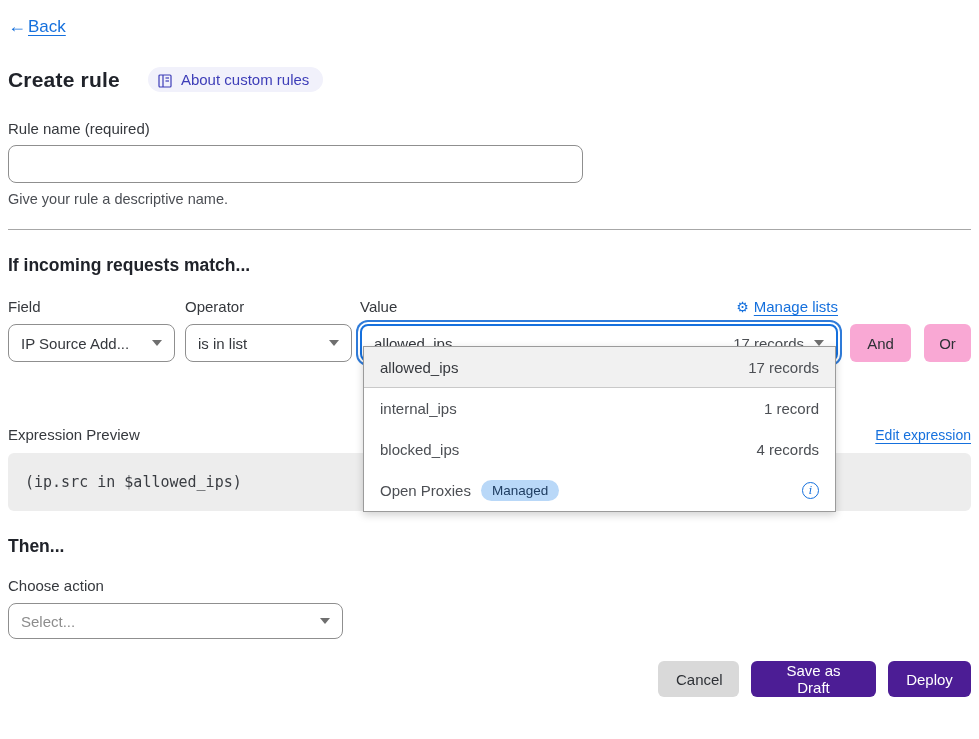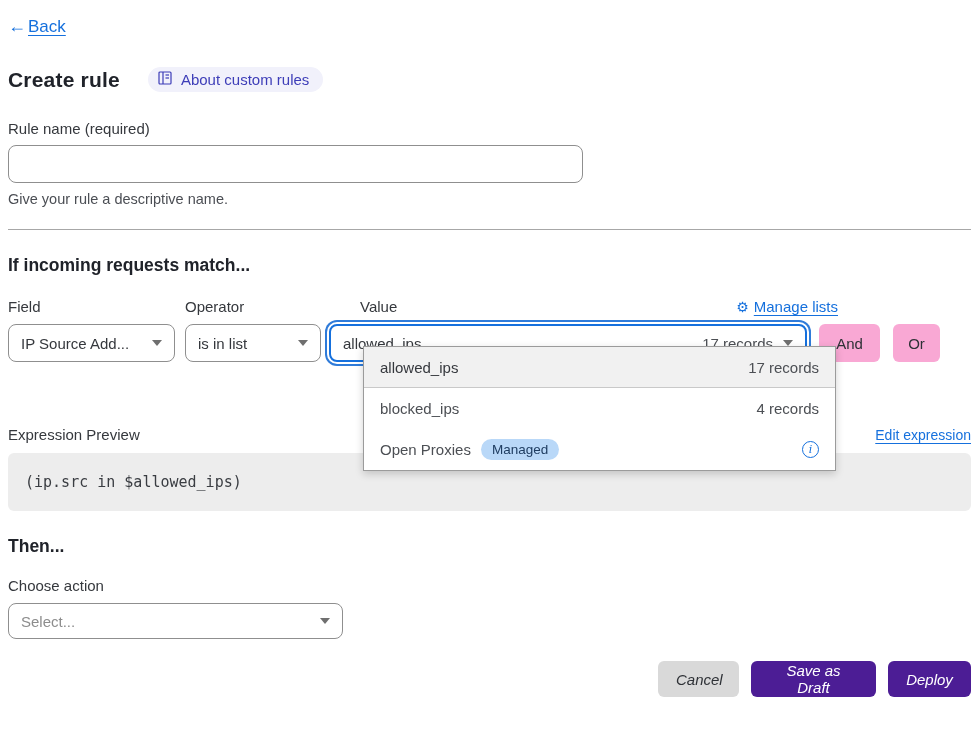--- a/index.html
+++ b/index.html
@@ -15,21 +15,21 @@
 
   
   .back { display: inline-flex; align-items: center; margin-top: 16px;
           color: #1570dd; font-size: 17px; text-decoration: none; cursor: pointer; }
   .back .back-arrow { text-decoration: none; margin-right: 2px; font-size: 18px; }
   .back .back-text { text-decoration: underline; text-underline-offset: 3px; }
 
   
   .title-row { display: flex; align-items: center; margin-top: 30px; gap: 28px; }
   h1 { font-size: 21px; font-weight: 700; color: #20232a; letter-spacing: 0.2px; }
-  .about-badge { display: inline-flex; align-items: flex-start; gap: 8px;
+  .about-badge { display: inline-flex; align-items: flex-end; gap: 8px;
                  background: #f1f1fb; color: #3d3db8; border-radius: 13px;
                  padding: 4px 14px 4px 10px; font-size: 15px; text-decoration: none; cursor: pointer; }
   .book-icon { display: inline-flex; }
 
   
   .form-label { font-size: 15px; color: #35383d; margin-top: 28px; }
   .text-input { display: block; margin-top: 8px; width: 575px; height: 38px;
                 border: 1px solid #8f8f8f; border-radius: 8px; padding: 0 12px;
                 font-size: 15px; font-family: "Liberation Sans", sans-serif; color: #35383d; }
   .helper { font-size: 14.5px; color: #4b4e54; margin-top: 8px; }
@@ -48,21 +48,21 @@
   .manage { display: inline-flex; align-items: center; gap: 5px; color: #1570dd;
             font-size: 15px; text-decoration: none; cursor: pointer; }
   .manage .manage-text { text-decoration: underline; text-underline-offset: 3px; }
   .gear { font-size: 14px; line-height: 1; text-decoration: none; }
 
   .cond-row { display: flex; margin-top: 9px; align-items: stretch; height: 38px; }
   .select { display: flex; align-items: center; justify-content: space-between;
             border: 1px solid #8f8f8f; border-radius: 8px; background: #fff;
             padding: 0 12px; font-size: 15px; color: #35383d; cursor: pointer; }
   .field-select { width: 167px; margin-right: 10px; }
-  .op-select    { width: 136px; margin-right: 8px; }
+  .op-select    { width: 167px; margin-right: 8px; }
   .value-select { width: 478px; margin-right: 12px;
                   border: 2px solid #1570dd;
                   box-shadow: 0 0 0 2px #ffffff, 0 0 0 4px #2f7bd9;
                   border-radius: 8px; }
   .chevron { width: 0; height: 0; border-left: 5px solid transparent;
              border-right: 5px solid transparent; border-top: 6px solid #6f6f6f;
              display: inline-block; flex: none; margin-left: 10px; }
   .value-right { display: inline-flex; align-items: center; }
   .gray-btn { border: none; background: #f9a8d4; color: #2e3136; font-size: 15px;
               font-family: "Liberation Sans", sans-serif; border-radius: 6px;
@@ -99,21 +99,21 @@
                      color: #3a3d42; }
 
   
   .choose-label { font-size: 15px; color: #35383d; margin-top: 20px; }
   .action-select { width: 335px; margin-top: 9px; height: 36px; }
   .placeholder { color: #8c8c8c; }
 
   
   .footer { display: flex; justify-content: flex-end; gap: 12px; margin-top: 22px; }
   .btn { height: 36px; border: none; border-radius: 6px; font-size: 15px;
-         font-family: "Liberation Sans", sans-serif; cursor: pointer; padding: 0 18px; font-style: italic; }
+         font-family: "Liberation Sans", sans-serif; cursor: pointer; padding: 0 18px; }
   .btn-cancel { background: #d9d9d9; color: #2e3136; width: 81px; }
   .btn-blue { background: #4c1d95; color: #ffffff; }
   .btn-save { width: 125px; }
   .btn-deploy { width: 83px; }
 </style>
 </head>
 <body>
 
 <div class="page">
 
@@ -177,20 +177,24 @@
       <button class="gray-btn and-btn">And</button>
       <button class="gray-btn or-btn">Or</button>
     </div>
 
     <div class="dropdown">
       <div class="dd-row highlighted">
         <span class="dd-left">allowed_ips</span>
         <span class="dd-meta">17 records</span>
       </div>
       <div class="dd-row">
+        <span class="dd-left">internal_ips</span>
+        <span class="dd-meta">1 record</span>
+      </div>
+      <div class="dd-row">
         <span class="dd-left">blocked_ips</span>
         <span class="dd-meta">4 records</span>
       </div>
       <div class="dd-row">
         <span class="dd-left">
           <span>Open Proxies</span>
           <span class="managed-badge">Managed</span>
         </span>
         <span class="info-icon">i</span>
       </div>

